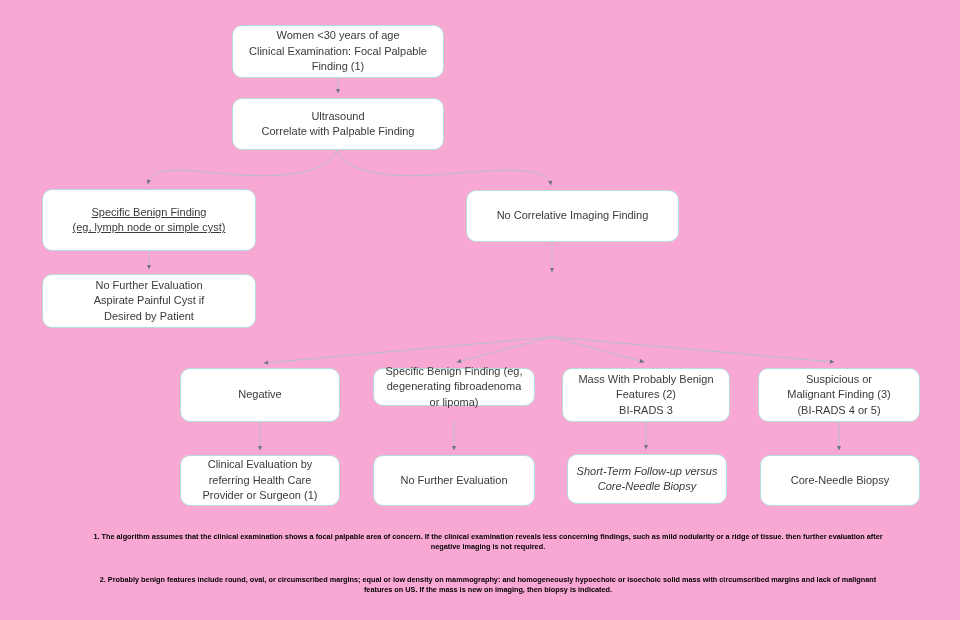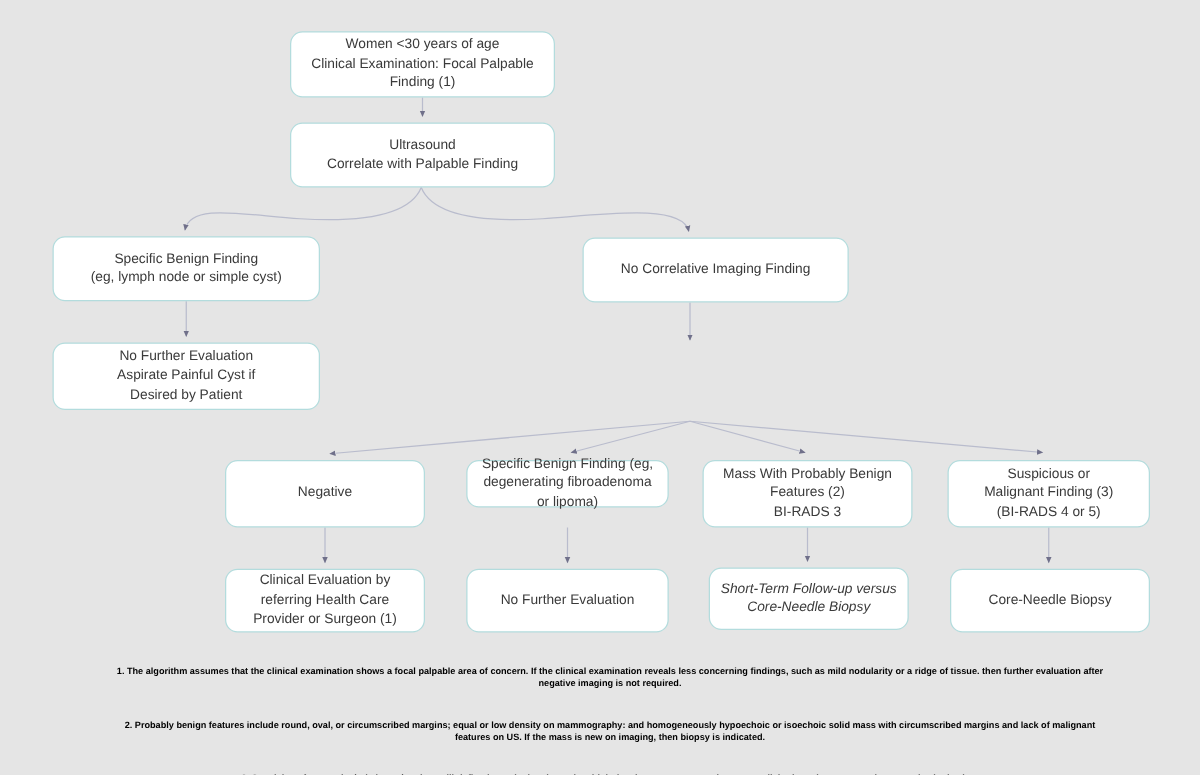--- a/index.html
+++ b/index.html
@@ -1,40 +1,40 @@
 <!DOCTYPE html>
 <html><head>
 <meta charset="utf-8">
 <style>
   html,body{margin:0;padding:0;background:#ffffff;}
   .canvas{
     position:relative;
     width:960px;height:620px;
-    background:#e5e5e5;
+    background:#f9a8d4;
     font-family:"Liberation Sans","DejaVu Sans",sans-serif;
     overflow:hidden;
   }
   svg.edges{position:absolute;left:0;top:0;width:960px;height:620px;pointer-events:none;}
   .node{
     position:absolute;
     box-sizing:border-box;
     background:#ffffff;
     border:1px solid #b3dcdd;
     border-radius:10px;
     display:flex;align-items:center;justify-content:center;
     text-align:center;
     color:#3a3a3a;
     font-size:11px;line-height:15.5px;
     white-space:pre-line;
     padding:2px 6px;
   }
   
   #n1 {left:232px;top:25px; width:212px;height:53px;}
   #n2 {left:232px;top:98px; width:212px;height:52px;}
-  #n3 {left:42px; top:189px;width:214px;height:52px;}
+  #n3 {left:42px; top:189px;width:214px;height:62px;text-decoration:underline;}
   #n4 {left:42px; top:274px;width:214px;height:54px;}
   #n5 {left:466px;top:190px;width:213px;height:52px;}
   #n6 {left:388px;top:277px;width:328px;height:60px;}
   #n7 {left:180px;top:368px;width:160px;height:54px;}
   #n8 {left:373px;top:368px;width:162px;height:38px;}
   #n9 {left:562px;top:368px;width:168px;height:54px;}
   #n10{left:758px;top:368px;width:162px;height:54px;}
   #n11{left:180px;top:455px;width:160px;height:51px;}
   #n12{left:373px;top:455px;width:162px;height:51px;}
   #n13{left:567px;top:454px;width:160px;height:50px;font-style:italic;}

